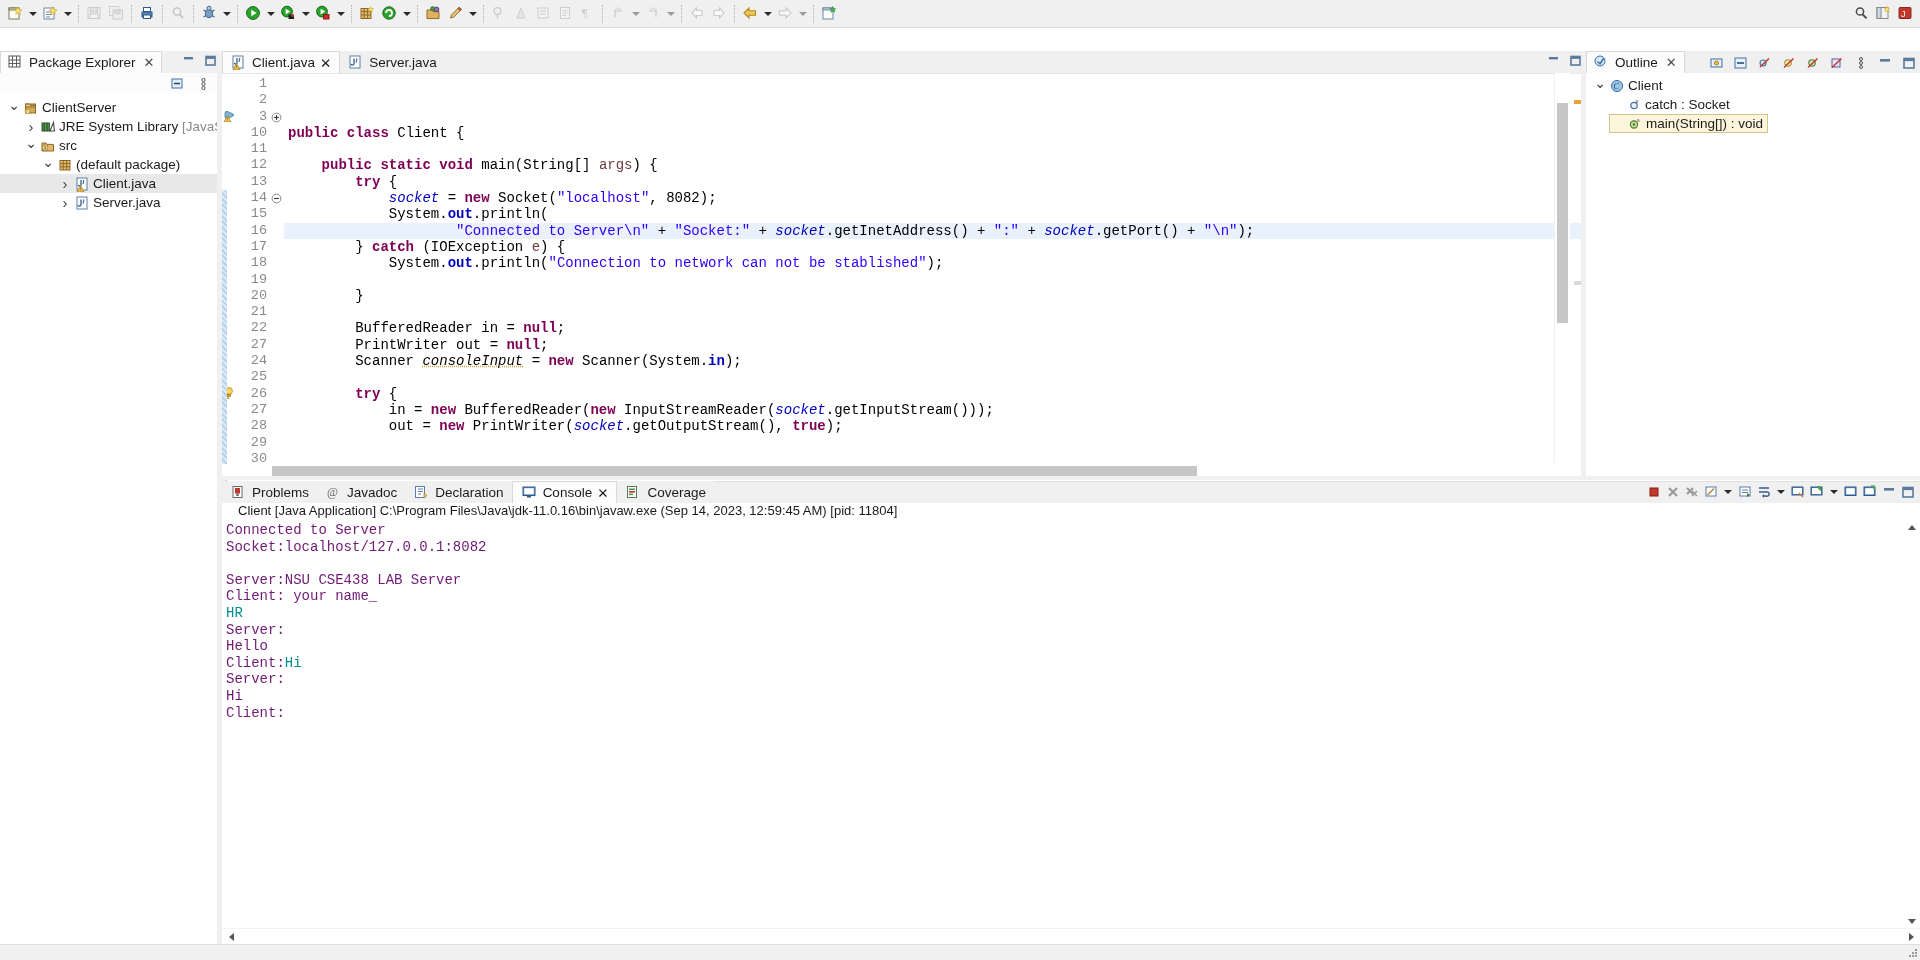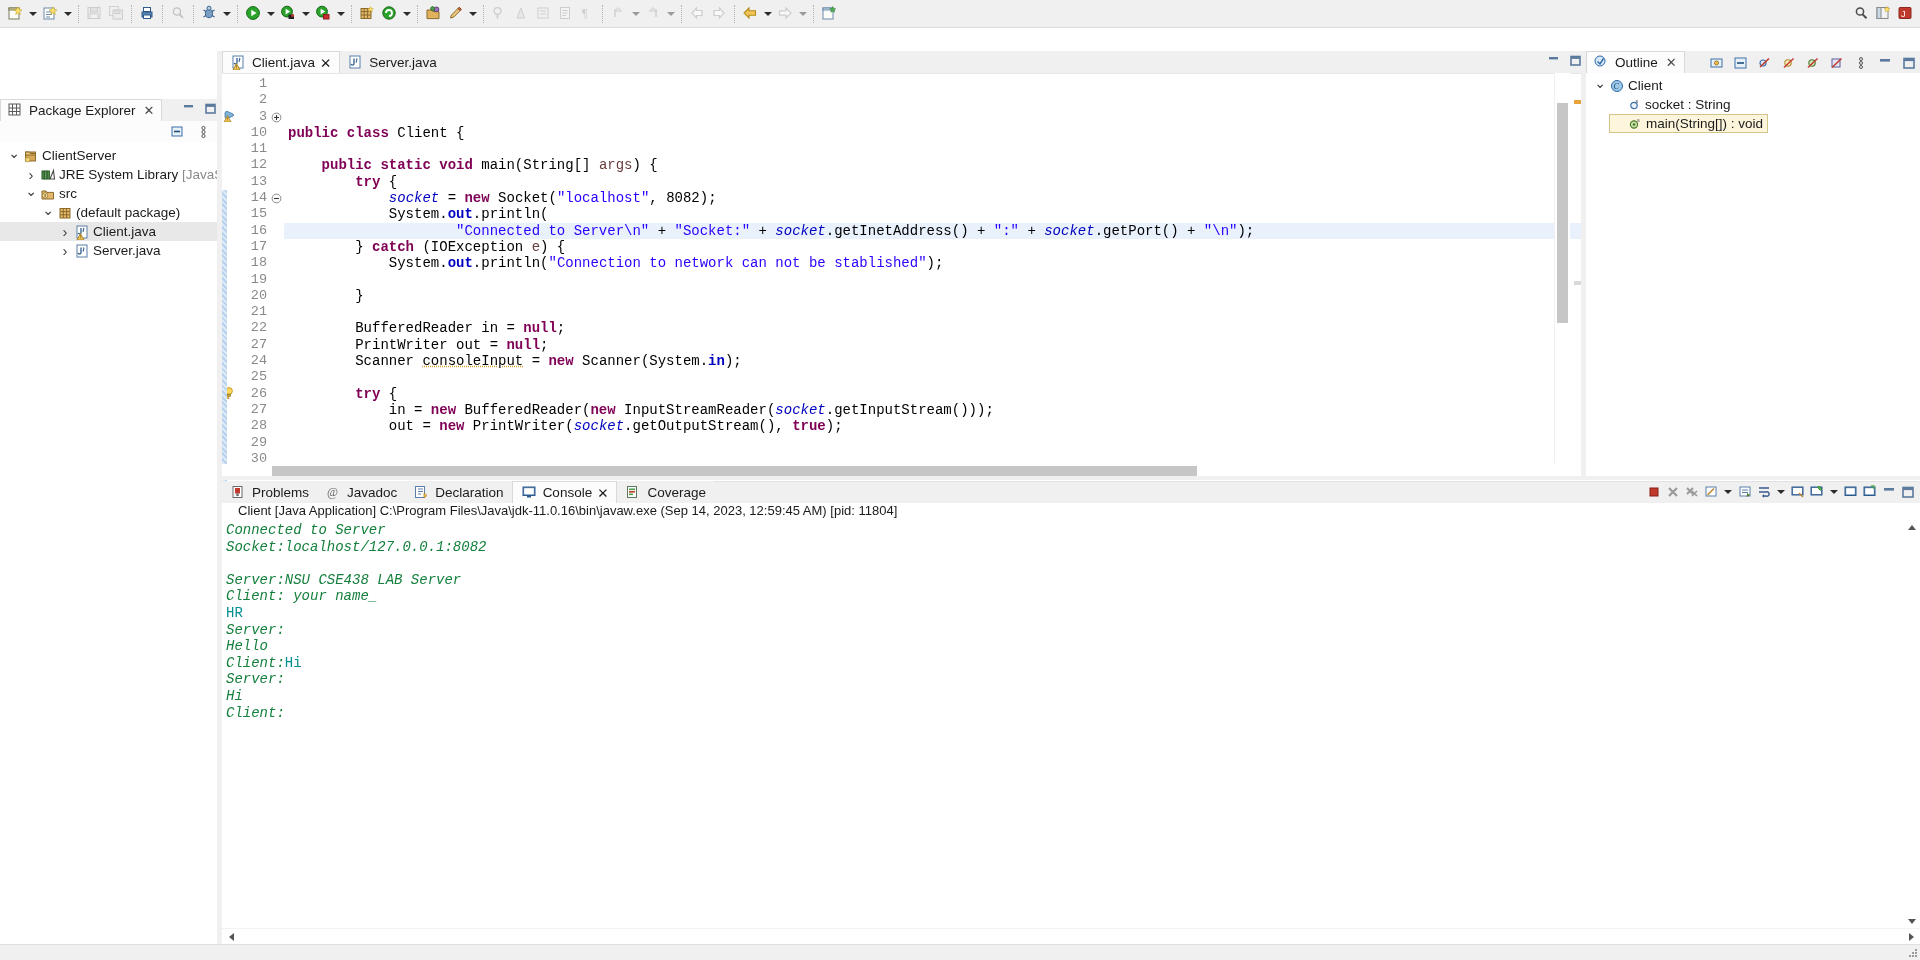--- a/index.html
+++ b/index.html
@@ -94,21 +94,21 @@
     cursor: default;
     white-space: nowrap;
   }
   .vtab .x {
     font-size: 13px; color: #4a4a4a; margin-left: 3px;
     line-height: 1;
   }
   .vt-ic { width: 17px; height: 17px; display:flex; align-items:center; justify-content:center; cursor: default;}
 
   
-  #pkg-explorer { left: 0; top: 0; width: 221px; bottom: 0; margin-top: 48px; }
+  #pkg-explorer { left: 0; top: 0; width: 221px; bottom: 0; }
   .pkg-head {
     height: 22px; background: #f0f0f0;
     display: flex; align-items: flex-end;
   }
   .pkg-minmax {
     position: absolute; right: 4px; top: 3px;
     display: flex; gap: 9px; align-items: center;
   }
   .pkg-toolrow {
     height: 22px;
@@ -283,21 +283,21 @@
   .cons-out {
     position: absolute; left:0; right: 16px; top: 39px; bottom: 16px;
     background: #ffffff;
     font-family: "Liberation Mono", monospace;
     font-size: 14px;
     padding: 2px 0 0 4px;
     overflow: hidden;
     white-space: pre;
   }
   .cline { height: 16.6px; line-height: 16.6px; }
-  .c-out { color: #15803d; font-style: italic; }
+  .c-out { color: #701a75; }
   .c-in  { color: #008f8f; }
   .cons-scroll-v {
     position:absolute; right:0; top: 39px; bottom: 16px; width: 16px; background:#ffffff;
   }
   .cons-scroll-v .arrow-up, .cons-scroll-v .arrow-dn {
     position:absolute; left:0; width:16px; height:14px; display:flex; align-items:center; justify-content:center;
   }
   .cons-scroll-v .arrow-up { top: 0; } .cons-scroll-v .arrow-dn { bottom: 0; }
   .cons-scroll-h {
     position:absolute; left: 0; right:0; bottom:0; height: 16px; background: #ffffff;
@@ -894,21 +894,21 @@
             <div class="cl"><span class="pln">            </span><span class="fld">socket</span><span class="pln"> = </span><span class="kw">new</span><span class="pln"> Socket(</span><span class="str">"localhost"</span><span class="pln">, 8082);</span></div>
             <div class="cl"><span class="pln">            System.</span><span class="sfld">out</span><span class="pln">.println(</span></div>
             <div class="cl hl"><span class="pln">                    </span><span class="str">"Connected to Server\n"</span><span class="pln"> + </span><span class="str">"Socket:"</span><span class="pln"> + </span><span class="fld">socket</span><span class="pln">.getInetAddress() + </span><span class="str">":"</span><span class="pln"> + </span><span class="fld">socket</span><span class="pln">.getPort() + </span><span class="str">"\n"</span><span class="pln">);</span></div>
             <div class="cl"><span class="pln">        } </span><span class="kw">catch</span><span class="pln"> (IOException </span><span class="loc">e</span><span class="pln">) {</span></div>
             <div class="cl"><span class="pln">            System.</span><span class="sfld">out</span><span class="pln">.println(</span><span class="str">"Connection to network can not be stablished"</span><span class="pln">);</span></div>
             <div class="cl">&nbsp;</div>
             <div class="cl"><span class="pln">        }</span></div>
             <div class="cl">&nbsp;</div>
             <div class="cl"><span class="pln">        BufferedReader in = </span><span class="kw">null</span><span class="pln">;</span></div>
             <div class="cl"><span class="pln">        PrintWriter out = </span><span class="kw">null</span><span class="pln">;</span></div>
-            <div class="cl"><span class="pln">        Scanner </span><span class="pln" style="text-decoration: underline dotted rgb(216, 163, 61);">consoleInput</span><span class="pln"> = </span><span class="kw">new</span><span class="pln"> Scanner(System.</span><span class="sfld">in</span><span class="pln">);</span></div>
+            <div class="cl"><span class="pln">        Scanner </span><span class="pln" style="text-decoration: underline dotted rgb(216, 163, 61); font-style: italic;">consoleInput</span><span class="pln"> = </span><span class="kw">new</span><span class="pln"> Scanner(System.</span><span class="sfld">in</span><span class="pln">);</span></div>
             <div class="cl">&nbsp;</div>
             <div class="cl"><span class="pln">        </span><span class="kw">try</span><span class="pln"> {</span></div>
             <div class="cl"><span class="pln">            in = </span><span class="kw">new</span><span class="pln"> BufferedReader(</span><span class="kw">new</span><span class="pln"> InputStreamReader(</span><span class="fld">socket</span><span class="pln">.getInputStream()));</span></div>
             <div class="cl"><span class="pln">            out = </span><span class="kw">new</span><span class="pln"> PrintWriter(</span><span class="fld">socket</span><span class="pln">.getOutputStream(), </span><span class="kw">true</span><span class="pln">);</span></div>
             <div class="cl">&nbsp;</div>
           </div>
         <div class="ed-overview">
           <div class="ov-mark" style="top:4px; background:#e8a33d;"></div>
           <div class="ov-mark" style="top:185px; background:#d9d9d9;"></div>
         </div>
@@ -1007,21 +1007,21 @@
           </div>
           <div class="orow-wrap">
             <div class="orow" style="margin-left: 23px;">
               <span class="twist "></span>
               <span class="ticon">
                 <svg width="16" height="16" viewBox="0 0 16 16">
                   <circle cx="8" cy="8.5" r="3.2" fill="#e8f0f8" stroke="#3f6fa8" stroke-width="1.2"></circle>
                   <text x="9.5" y="6" font-size="7" fill="#4a4a4a" font-family="serif">s</text>
                 </svg>
               </span>
-              <span class="tlabel">socket : String</span>
+              <span class="tlabel">catch : Socket</span>
             </div>
           </div>
           <div class="orow-wrap">
             <div class="orow sel" style="margin-left: 23px;">
               <span class="twist "></span>
               <span class="ticon">
                 <svg width="16" height="16" viewBox="0 0 16 16">
                   <circle cx="7" cy="8.5" r="3.6" fill="#c9e0a8" stroke="#4a7a2a" stroke-width="1.1"></circle>
                   <circle cx="7" cy="8.5" r="1.3" fill="#4a7a2a"></circle>
                   <text x="10" y="6" font-size="7" fill="#4a4a4a" font-family="serif">s</text>

